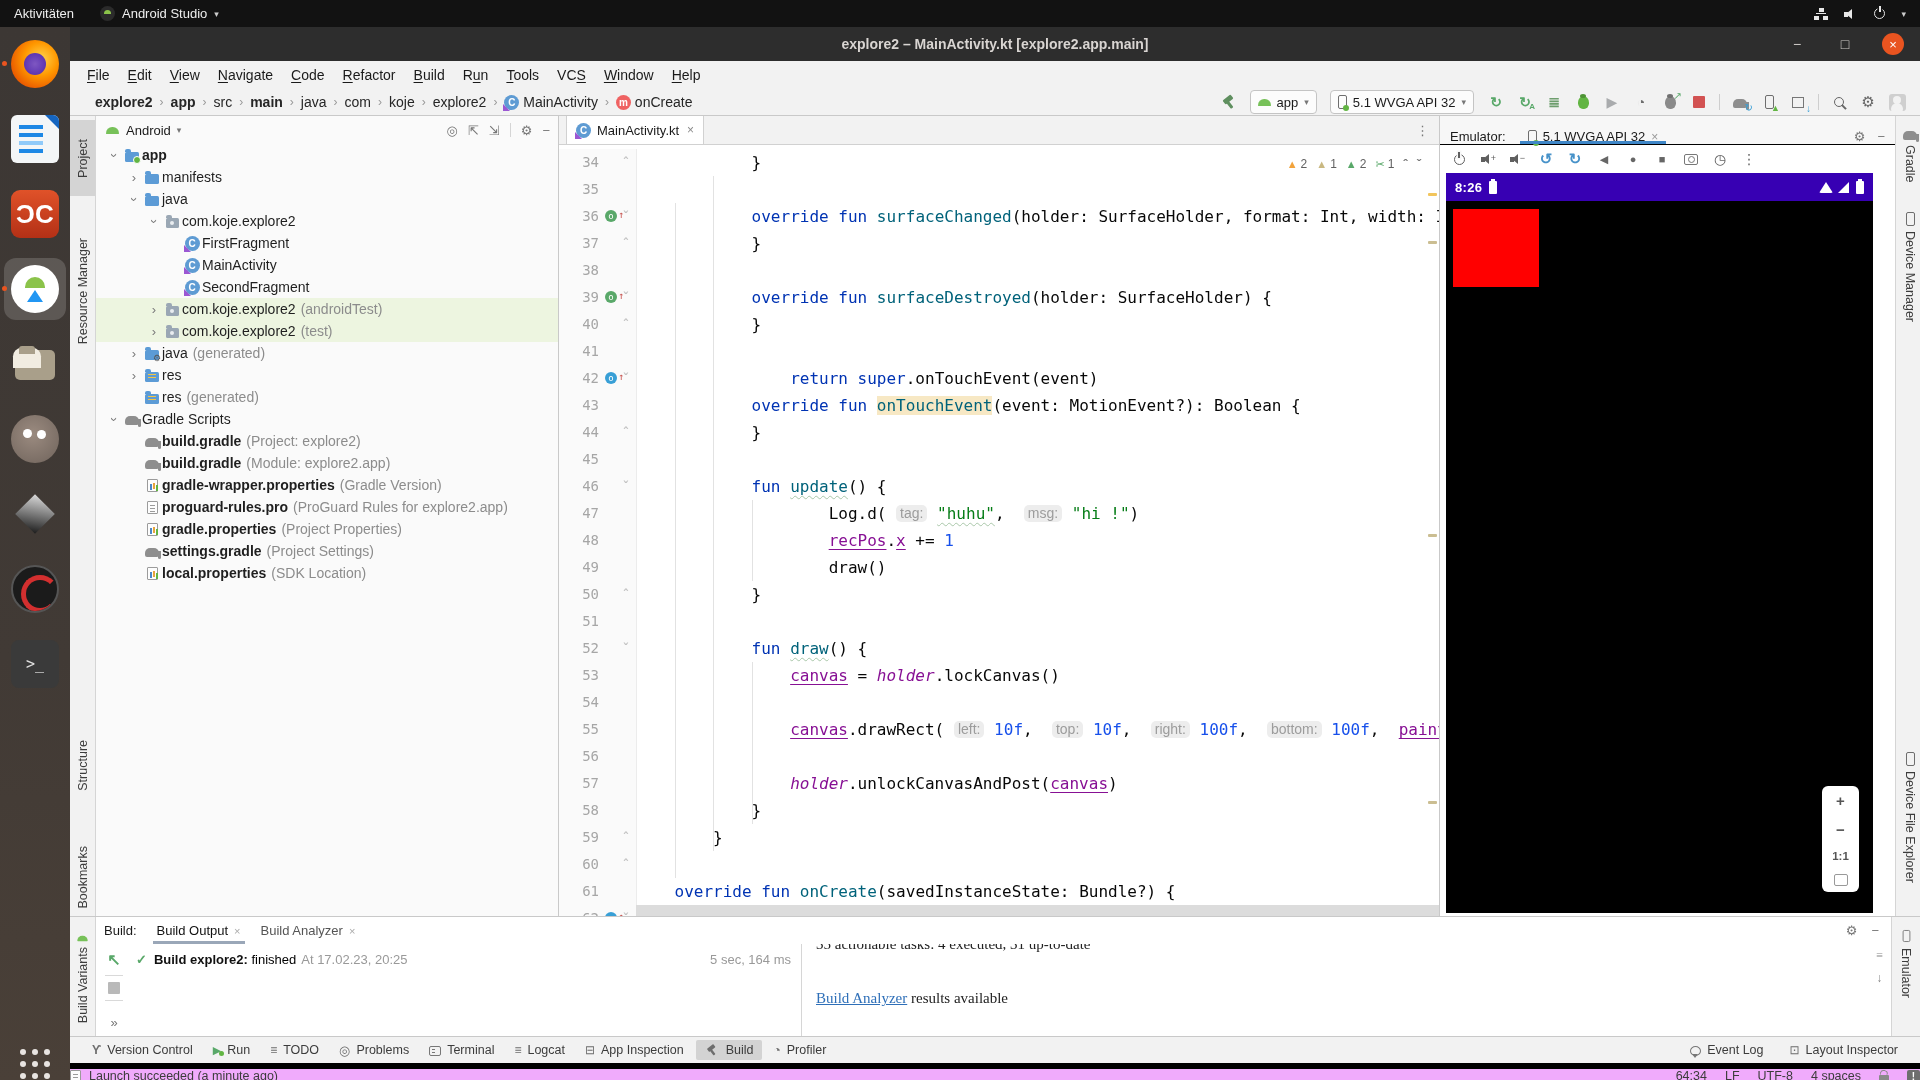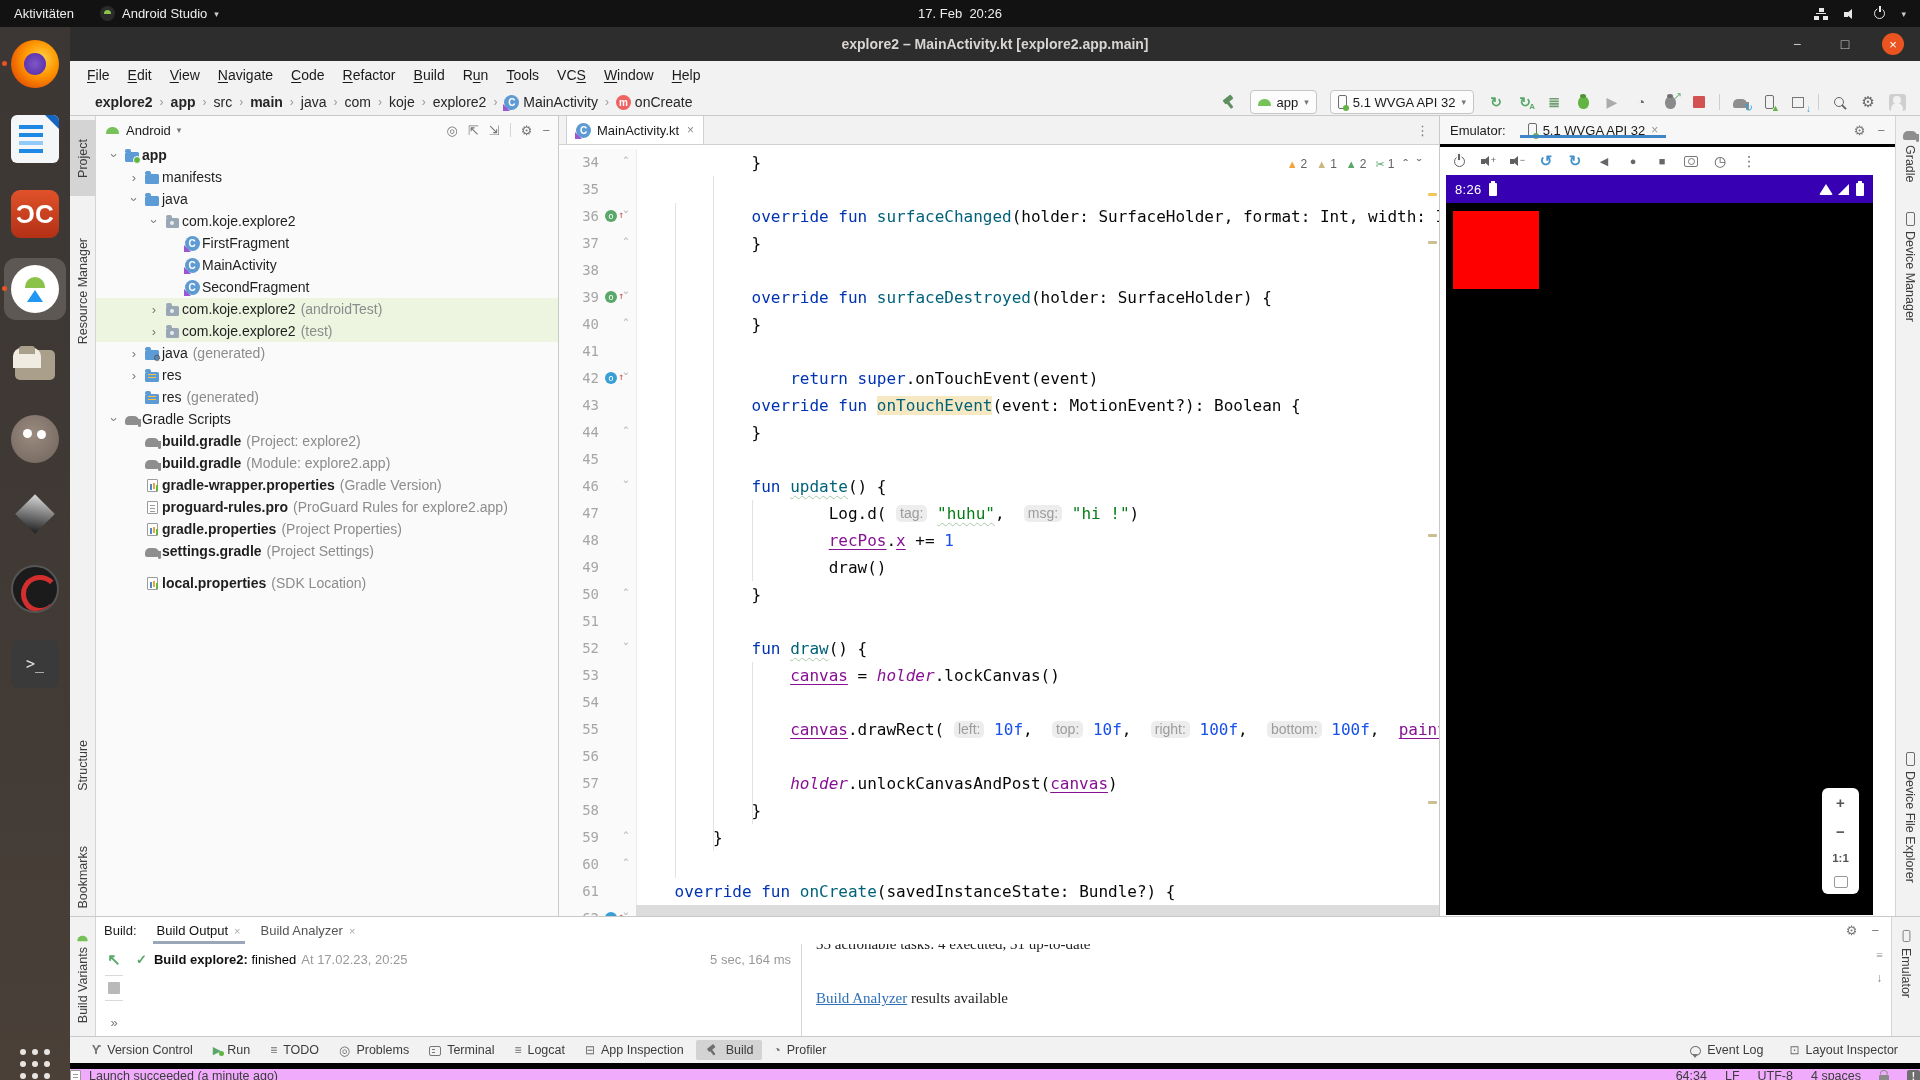--- a/index.html
+++ b/index.html
@@ -185,31 +185,31 @@
   .tk-si{color:#871094;font-style:italic}
   .tk-p{color:#080808}
   .tk-h{display:inline-block;background:#ededed;color:#9c9c9c;border-radius:5px;font-size:14px;line-height:17px;padding:0 4px;vertical-align:1px;font-family:"Liberation Sans",sans-serif}
   #inspections{position:absolute;top:6px;right:18px;display:flex;align-items:center;gap:9px;z-index:5;
     font-family:"Liberation Sans",sans-serif;font-size:12px;color:#616161}
   #inspections .insp{display:flex;align-items:center;gap:3px}
   #inspections .chev{color:#777;font-size:13px;font-weight:bold}
   .stripemark{position:absolute;right:2px;width:9px;height:3px;z-index:6;border-radius:1px}
   
   #emu{width:455px;border-left:1px solid #c9c9c9;background:#fff;display:flex;flex-direction:column;flex:none}
-  #emuhead{height:28px;background:#f7f7f7;border-bottom:3px solid #000000;display:flex;align-items:center;padding-left:10px;font-size:13px;color:#1a1a1a;flex:none}
+  #emuhead{height:28px;background:#f7f7f7;border-bottom:1px solid #000000;display:flex;align-items:flex-end;padding-left:10px;font-size:13px;color:#1a1a1a;flex:none}
   #emuhead .elabel{display:flex;align-items:center;margin-right:14px}
   .emutab{display:flex;align-items:center;gap:6px;padding:0 8px;position:relative}
   .emutab .underline{position:absolute;left:0;right:0;bottom:0;height:3px;background:#3e86c7}
   .emutab .x{color:#999;font-size:12px}
   #emuhead .right{margin-left:auto;display:flex;align-items:center;gap:12px;padding-right:10px;color:#777}
   #emutools{height:28px;display:flex;align-items:center;gap:7px;padding-left:8px;flex:none}
   #emutools .tbi{width:22px}
   #screen{position:relative;width:427px;height:740px;margin-left:6px;background:#000;flex:none}
   #dstatus{position:absolute;left:0;top:0;right:0;height:28px;background:#3700B3;color:#fff;display:flex;align-items:center;padding:0 9px;font-size:13px}
-  #dstatus .dtime{font-weight:normal;letter-spacing:.3px}
+  #dstatus .dtime{font-weight:bold;letter-spacing:.3px}
   .dbat{width:8px;height:13px;background:#fff;border-radius:1px;margin-left:7px;position:relative}
   .dbat::before{content:"";position:absolute;left:2px;top:-2px;width:4px;height:2px;background:#fff}
   #dstatus .dright{margin-left:auto;display:flex;align-items:center;gap:5px}
   .dwifi{width:0;height:0;border-left:7px solid transparent;border-right:7px solid transparent;border-bottom:11px solid #fff;border-radius:2px}
   .dsig{width:0;height:0;border-left:11px solid transparent;border-bottom:11px solid #fff}
   #redsq{position:absolute;background:#f00}
   #zoomctl{position:absolute;width:37px;height:106px;background:#fff;border-radius:6px;box-shadow:0 1px 4px rgba(0,0,0,.35);
     display:flex;flex-direction:column;align-items:center;justify-content:space-around;color:#555;font-size:15px;font-weight:bold}
   #zoomctl .fit{width:12px;height:10px;border:1.5px solid #999;border-radius:2px}
   #zoomctl .oneone{font-size:11.5px}
@@ -258,21 +258,20 @@
 
 <div id="topbar">
   <div class="tbleft">
     <span>Aktivitäten</span>
     <span class="appmenu">
       <span class="as-mini"></span>
       <span>Android Studio</span>
       <span class="caret">▾</span>
     </span>
   </div>
-  <div class="clock">17. Feb  20:26</div>
   <div class="tbright">
     <span class="ic ic-net">
         <i></i>
         <i></i>
         <i></i>
       </span>
     <span class="ic ic-speaker white"></span>
     <span class="ic ic-power white"></span>
     <span class="caret">▾</span>
   </div>
@@ -594,21 +593,21 @@
             <span class="tsuffix">(Project Properties)</span>
           </div>
           <div class="trow" style="padding-left: 30px;">
             <span class="tarrow"></span>
             <span class="ticon">
               <span class="ic ic-elephant"></span>
             </span>
             <span class="tlabel b">settings.gradle</span>
             <span class="tsuffix">(Project Settings)</span>
           </div>
-          <div class="trow" style="padding-left: 30px; margin-top: 10px;">
+          <div class="trow" style="padding-left: 30px;">
             <span class="tarrow"></span>
             <span class="ticon">
               <span class="ic ic-props"></span>
             </span>
             <span class="tlabel b">local.properties</span>
             <span class="tsuffix">(SDK Location)</span>
           </div>
         </div>
     </div>
 

